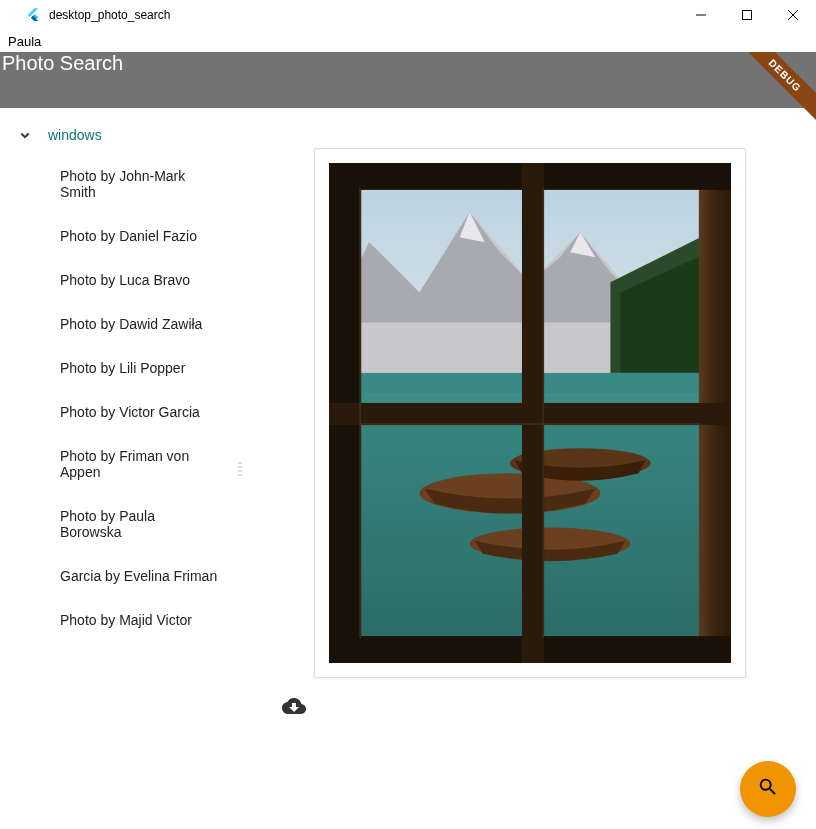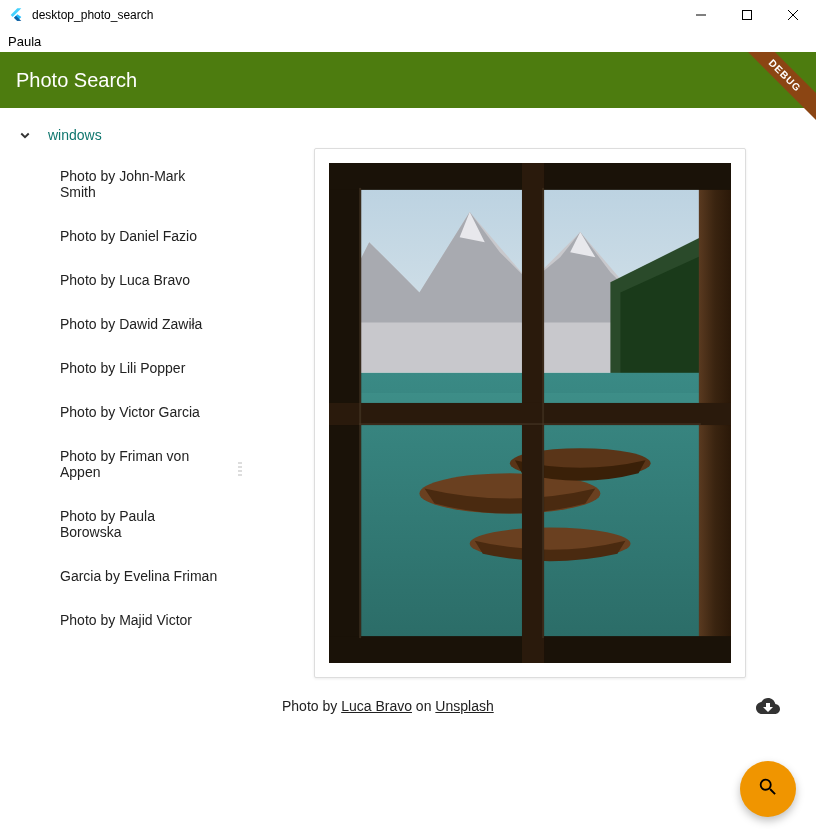--- a/index.html
+++ b/index.html
@@ -11,20 +11,21 @@
       overflow: hidden;
       position: relative;
     }
     .title-bar {
       height: 30px;
       display: flex;
       align-items: center;
       padding: 0 0 0 8px;
       background: #fff;
       position: relative;
+      margin-left: 17px;
     }
     .flutter-logo {
       width: 16px; height: 16px;
       margin-right: 8px;
       display: flex; align-items: center; justify-content: center;
     }
     .window-title {
       font-size: 12px;
       color: #000;
     }
@@ -46,24 +47,23 @@
     .menu-bar {
       height: 22px;
       padding: 0 8px;
       font-size: 13px;
       color: #000;
       display: flex;
       align-items: center;
     }
     .app-bar {
       height: 56px;
-      background: #4d7c0f;
-      display: flex;
-      align-items: center;
-      padding: 0 16px;
+      background: #737373;
+      display: flex;
+      padding: 0 2px;
       color: #fff;
       font-size: 20px;
       font-weight: 400;
       position: relative;
     }
     .debug-banner {
       position: absolute;
       top: 0;
       right: 0;
       width: 80px;
@@ -301,23 +301,20 @@
           <rect x="192" y="0" width="22" height="500" fill="#2a1a0c"></rect>
           <rect x="0" y="240" width="400" height="22" fill="#2a1a0c"></rect>
 
           <rect x="30" y="26" width="2" height="448" fill="#4a3a28" opacity="0.6"></rect>
           <rect x="212" y="26" width="2" height="448" fill="#4a3a28" opacity="0.5"></rect>
           <rect x="30" y="260" width="340" height="2" fill="#4a3a28" opacity="0.5"></rect>
         </svg>
       </div>
     </div>
     <div class="caption-row">
-      <div class="caption">
-        <span>Photo by </span><a href="#">Luca Bravo</a><span> on </span><a href="#">Unsplash</a>
-      </div>
       <div class="download-icon">
         <svg width="24" height="24" viewBox="0 0 24 24">
           <path fill="#333" d="M19.35 10.04C18.67 6.59 15.64 4 12 4 9.11 4 6.6 5.64 5.35 8.04 2.34 8.36 0 10.91 0 14c0 3.31 2.69 6 6 6h13c2.76 0 5-2.24 5-5 0-2.64-2.05-4.78-4.65-4.96zM17 13l-5 5-5-5h3V9h4v4h3z"></path>
         </svg>
       </div>
     </div>
 
     <div class="fab">
       <span>
         <svg viewBox="0 0 24 24">

